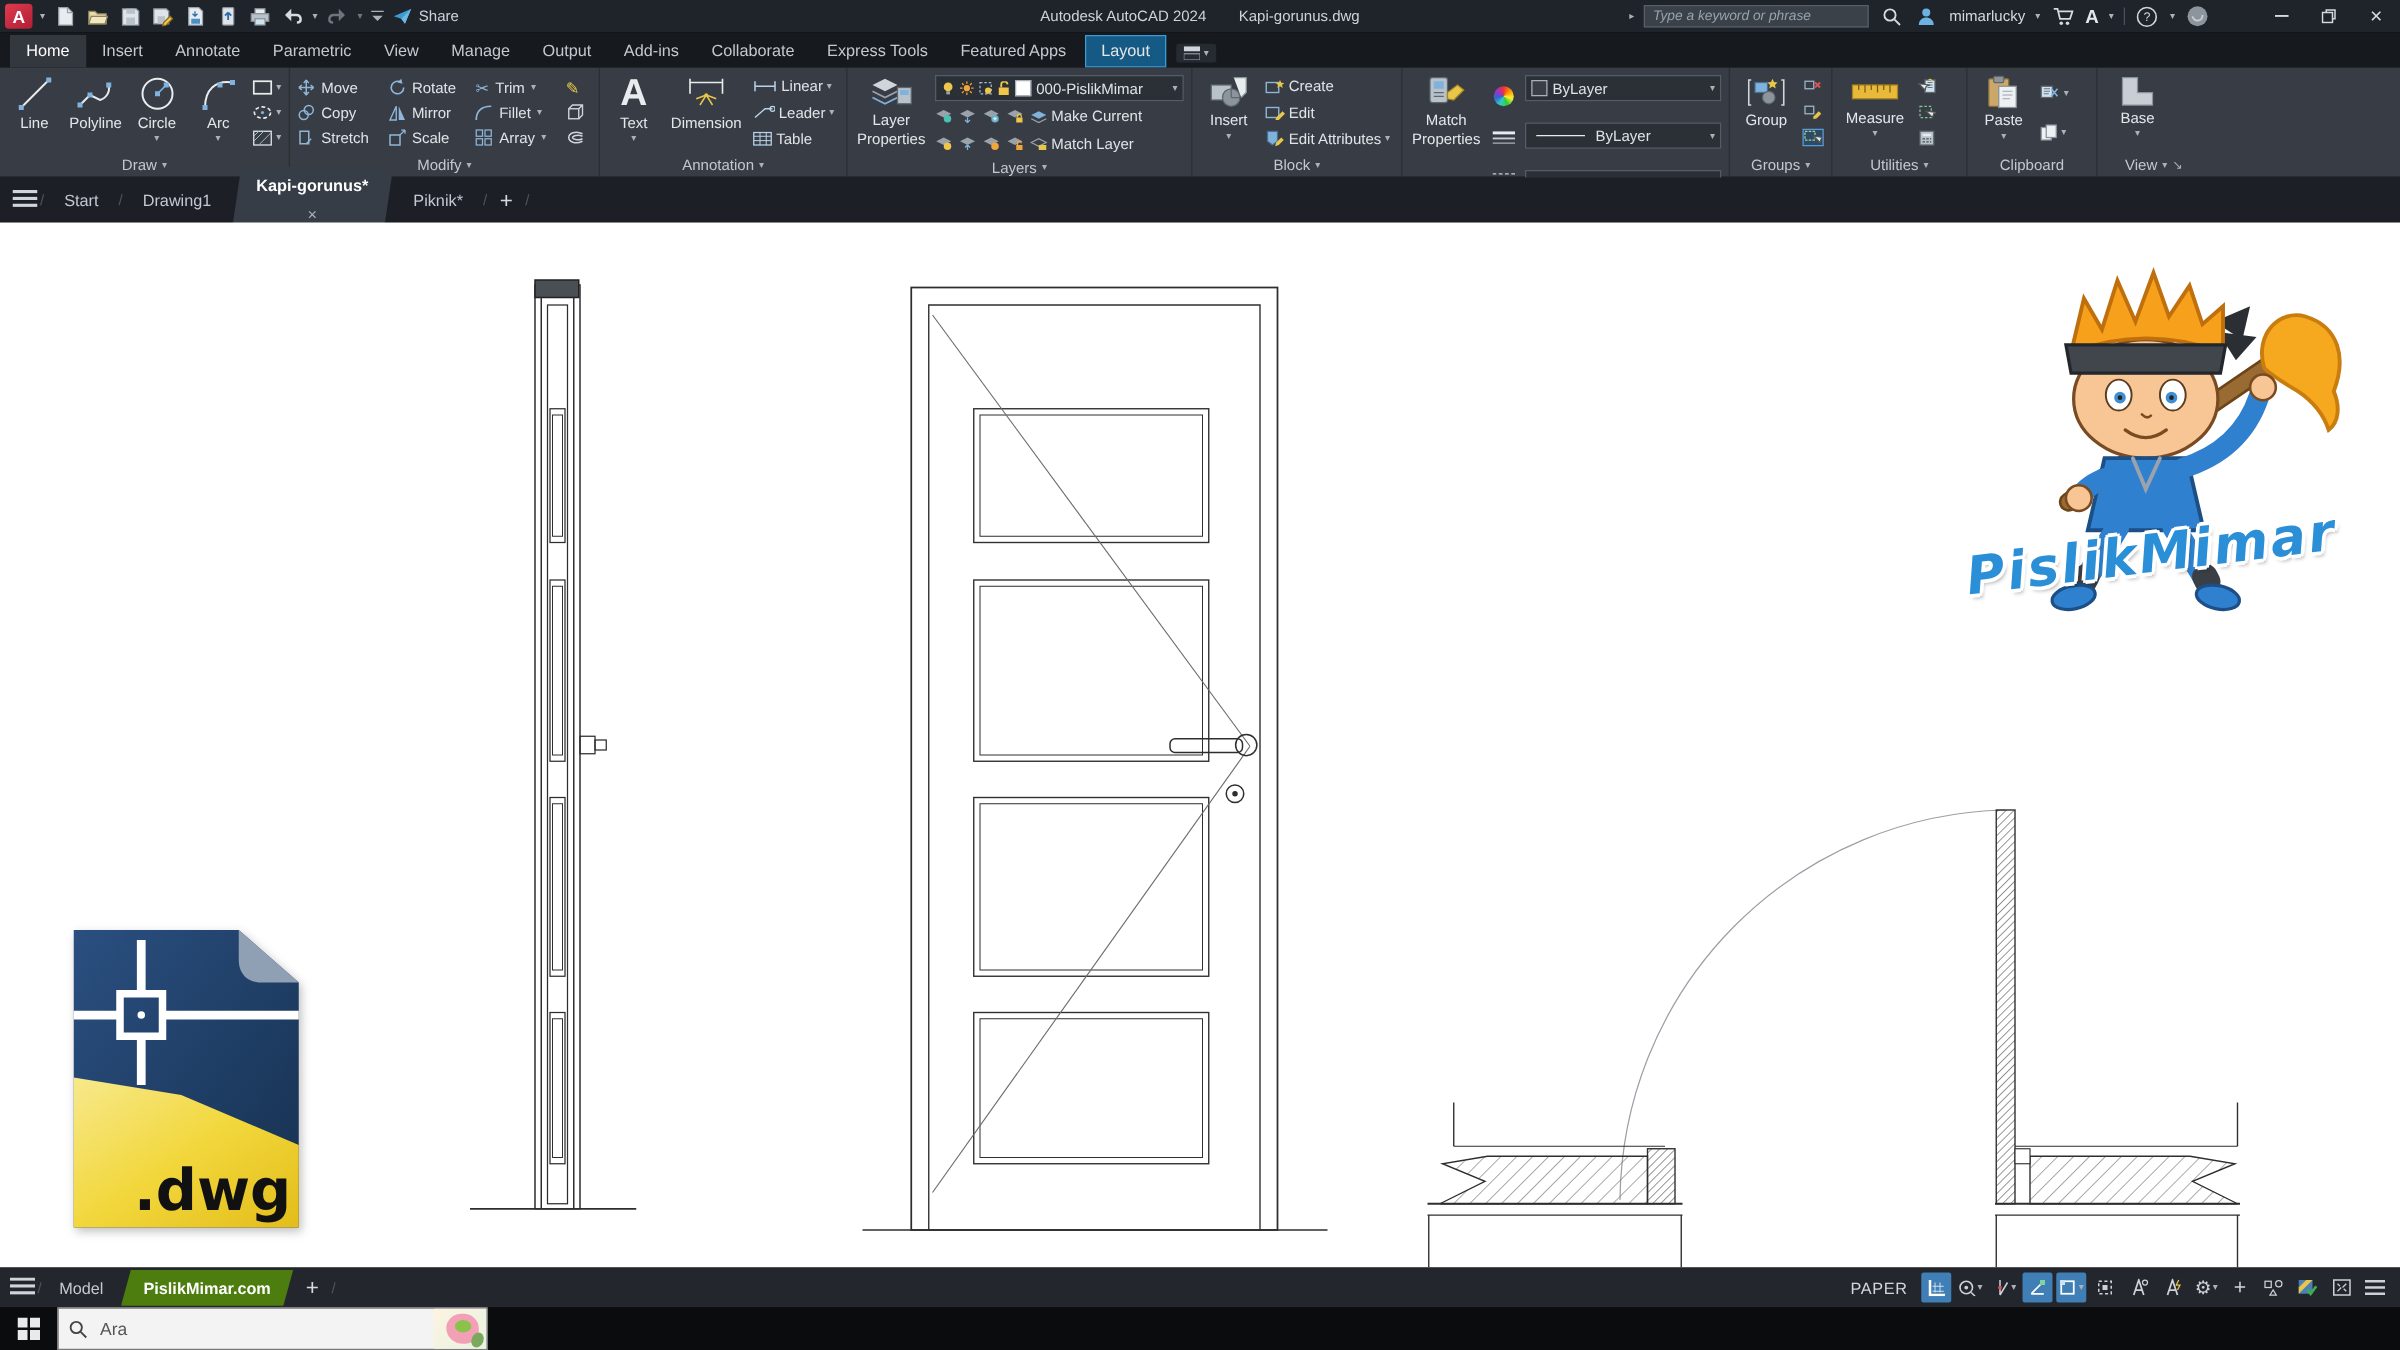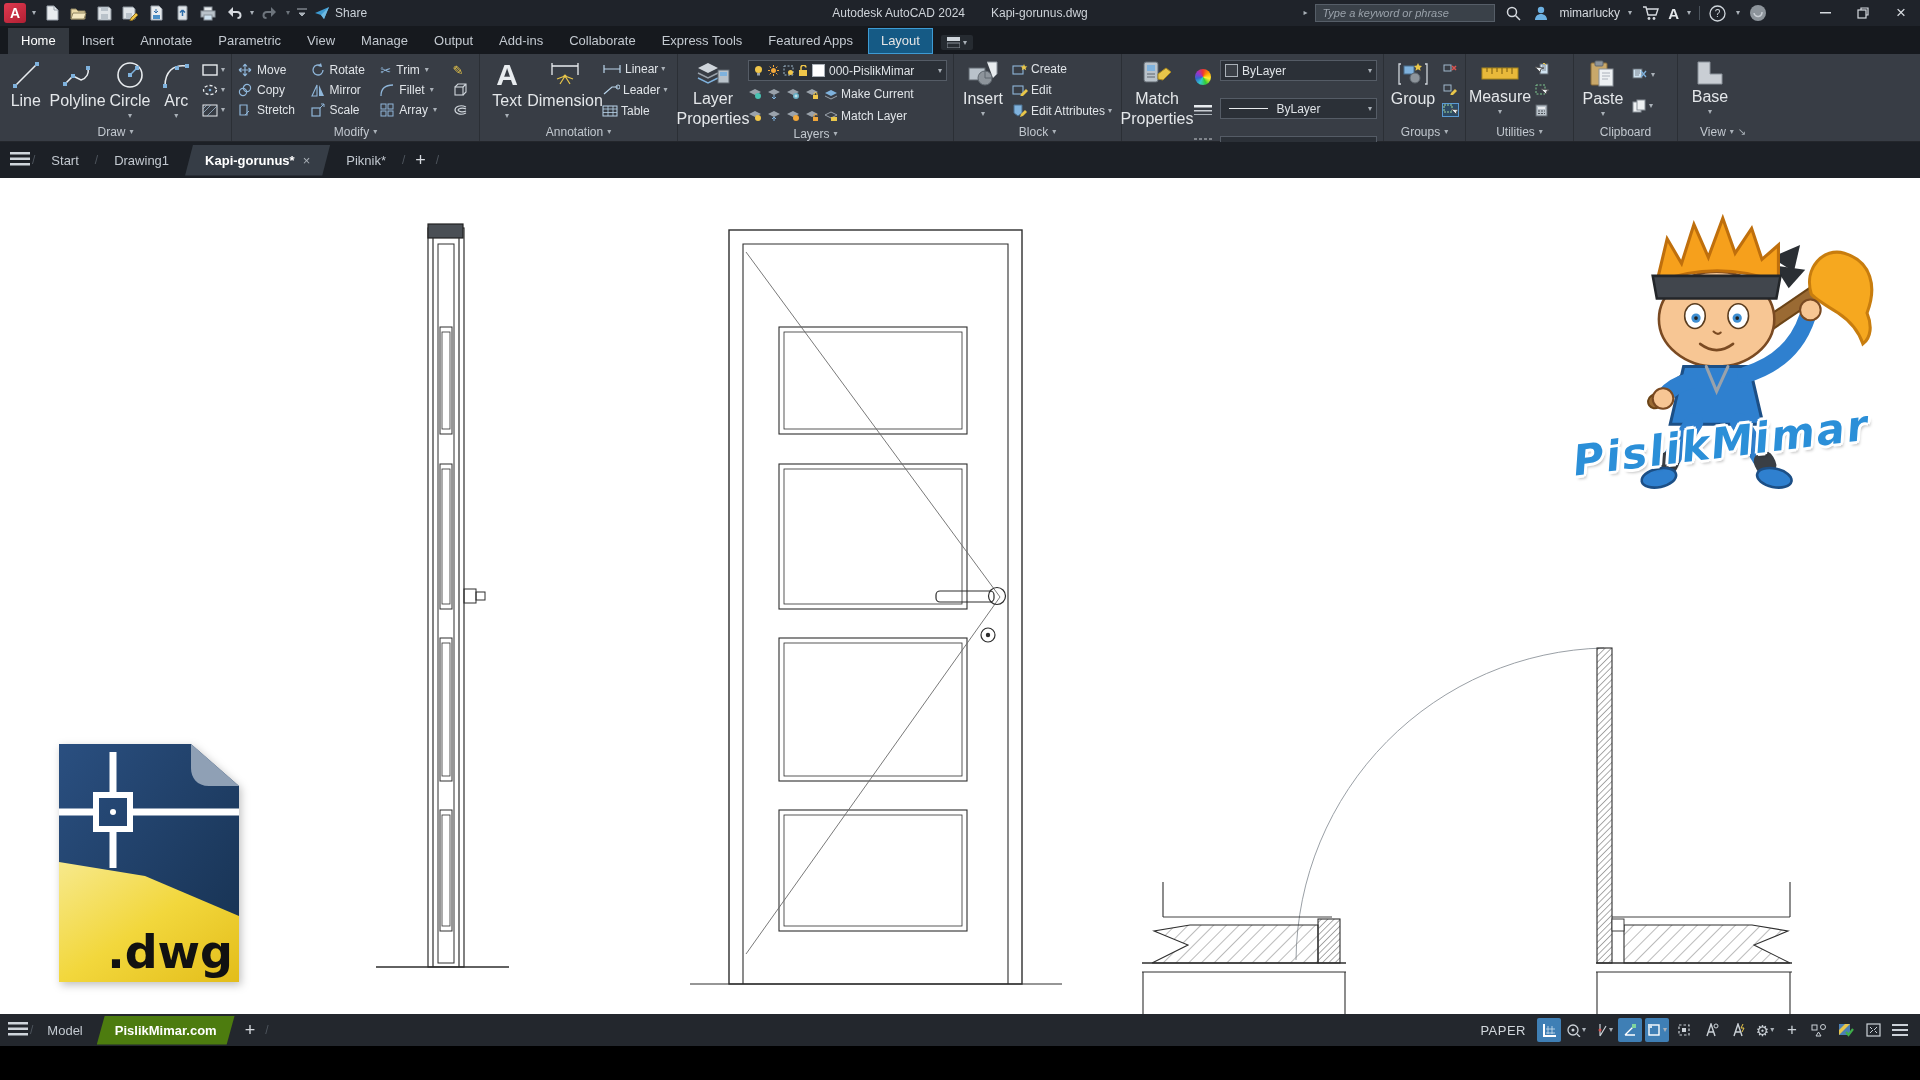--- a/index.html
+++ b/index.html
@@ -38,21 +38,21 @@
 
   
   #ribbon{position:absolute;left:0;top:54px;width:1920px;height:88px;background:#383d45;
           display:flex;border-bottom:1px solid #23262b;}
   .panel{display:flex;flex-direction:column;border-right:1px solid #2b2f35;}
   .panel-content{flex:1;display:flex;align-items:stretch;gap:6px;padding:4px 6px 0 6px;}
   .panel-label{height:19px;display:flex;align-items:center;justify-content:center;gap:4px;
                color:#c2c8cf;font-size:12px;}
   .rbig{display:flex;flex-direction:column;align-items:center;justify-content:flex-start;
         gap:2px;width:52px;padding-top:2px;text-align:center;line-height:1.1;}
-  .rbig .lbl{font-size:16px;color:#e4e7ea;}
+  .rbig .lbl{font-size:12px;color:#e4e7ea;}
   .rsmcol{display:flex;flex-direction:column;justify-content:space-around;padding:2px 0;}
   .rsm{display:flex;align-items:center;gap:3px;height:18px;color:#e0e4e8;}
   .mod-grid{display:grid;grid-template-columns:auto auto auto auto;column-gap:10px;
             align-content:space-around;padding:2px 0;}
   .mod-grid .rsm{gap:5px;}
   .ico{display:inline-flex;align-items:center;justify-content:center;}
   .combo{display:flex;align-items:center;gap:4px;background:#2b3037;border:1px solid #555c66;
          height:21px;padding:0 4px;color:#dfe3e7;}
   .combo .grow{flex:1;}
   .sw{width:13px;height:13px;border:1px solid #aab1b8;background:#3a3f46;}
@@ -61,21 +61,21 @@
   .lay-row{display:flex;align-items:center;gap:5px;}
   .expander{font-size:10px;color:#aab1b8;}
   .glyph-ico{font-size:13px;line-height:1;}
 
   
   #filetabs{position:absolute;left:0;top:142px;width:1920px;height:36px;background:#1c2026;
             display:flex;align-items:center;padding-left:10px;gap:2px;}
   .ham{display:inline-block;}
   .ftab{padding:8px 14px;color:#c3c9d0;font-size:13px;}
   .ftab.active{background:#363d46;color:#fff;font-weight:bold;display:flex;gap:8px;align-items:center;
-               clip-path:polygon(8px 0,100% 0,calc(100% - 8px) 100%,0 100%);padding:8px 20px;}
+               clip-path:polygon(8px 0,100% 0,calc(100% - 8px) 100%,0 100%);padding:8px 20px;flex-direction:column;}
   .fsep{color:#4e555d;}
   .newtab{color:#d6dadf;font-size:18px;padding:0 8px;}
 
   
   #canvas{position:absolute;left:0;top:178px;width:1920px;height:836px;background:#ffffff;}
   #drawing{position:absolute;left:0;top:0;}
   #dwg-badge{position:absolute;left:55px;top:562px;filter:drop-shadow(2px 3px 4px rgba(0,0,0,.25));}
   #logo{position:absolute;left:1560px;top:10px;width:340px;height:320px;}
   #logo-sig{position:absolute;left:1572px;top:238px;width:340px;transform:rotate(-7deg);
             font-family:"DejaVu Sans",sans-serif;font-style:italic;font-weight:bold;
@@ -1098,14 +1098,36 @@
       <span class="sico">
         <svg width="16" height="12" viewBox="0 0 16 12">
             <rect width="16" height="2" fill="#ccd2d8"></rect>
             <rect y="5" width="16" height="2" fill="#ccd2d8"></rect>
             <rect y="10" width="16" height="2" fill="#ccd2d8"></rect>
           </svg>
         </span>
     </div>
   </div>
 
+  <div id="taskbar">
+    <span id="win-logo">
+      <svg width="18" height="18" viewBox="0 0 18 18">
+          <rect x="0" y="0" width="8" height="8" fill="#e8eaec"></rect>
+          <rect x="10" y="0" width="8" height="8" fill="#e8eaec"></rect>
+          <rect x="0" y="10" width="8" height="8" fill="#e8eaec"></rect>
+          <rect x="10" y="10" width="8" height="8" fill="#e8eaec"></rect>
+        </svg>
+      </span>
+    <div id="task-search">
+      <svg width="15" height="15" viewBox="0 0 15 15">
+          <circle cx="6" cy="6" r="4.5" fill="none" stroke="#444" stroke-width="1.5"></circle>
+          <path d="M9.5 9.5L14 14" stroke="#444" stroke-width="1.5"></path>
+        </svg>
+      <input placeholder="Ara" style="">
+      <span id="search-art">
+        <span class="petal"></span>
+          <span class="frog"></span>
+          <span class="leaf"></span>
+      </span>
+    </div>
+  </div>
 
 </div>
 
 </body></html>

